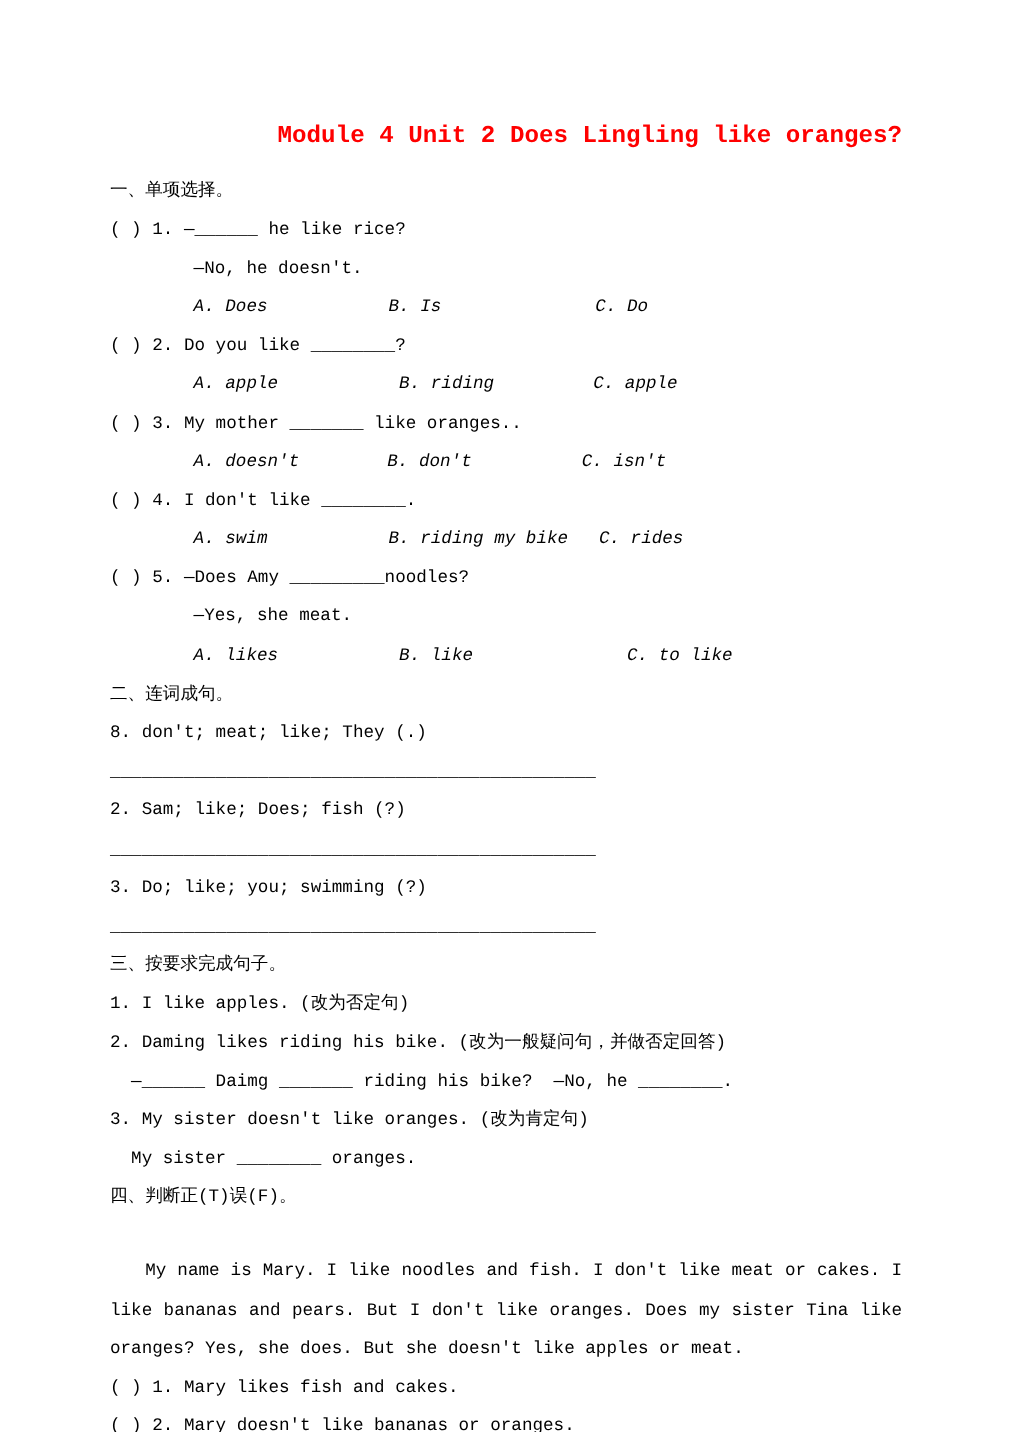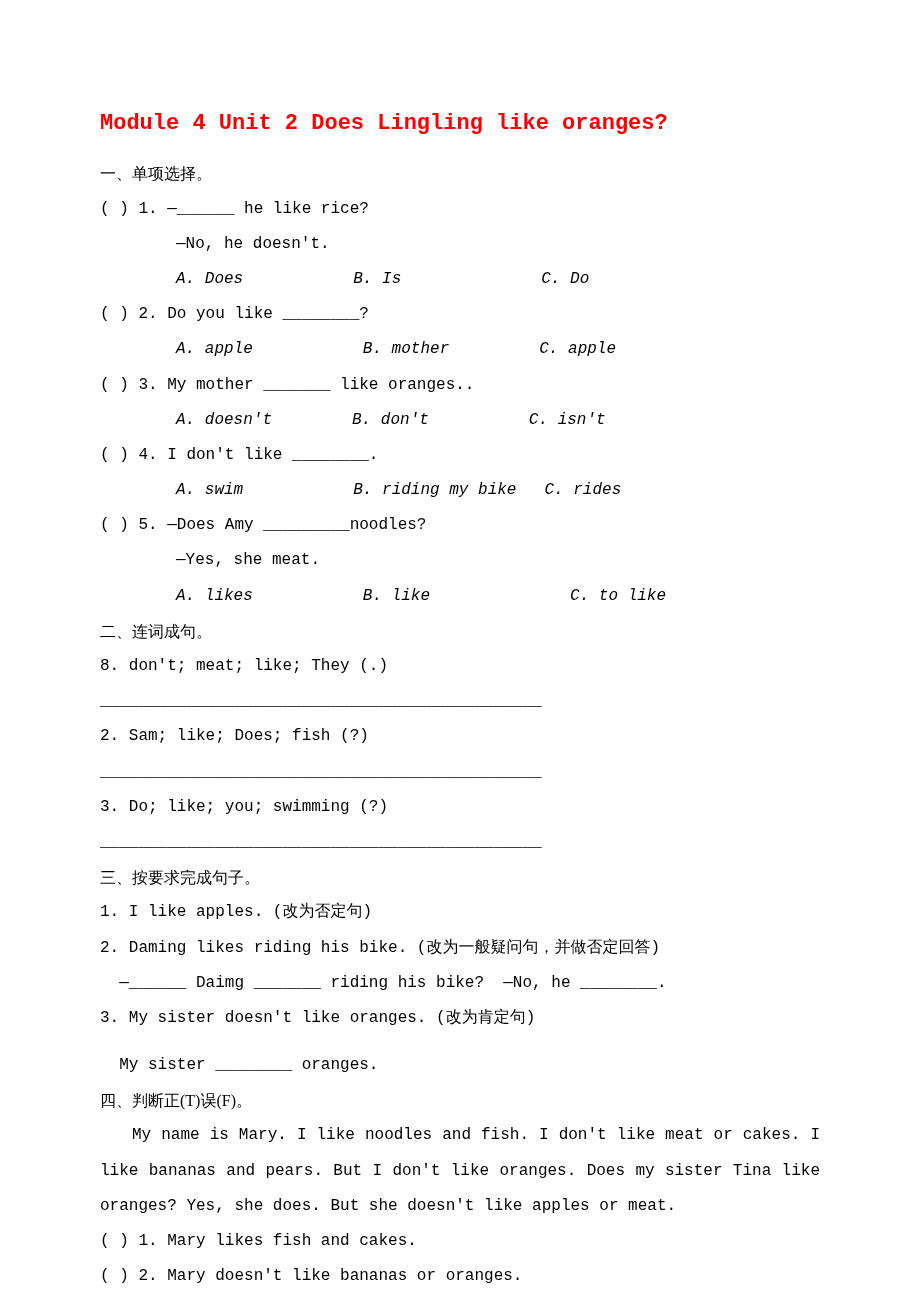--- a/index.html
+++ b/index.html
@@ -13,25 +13,25 @@
     line-height: 2.2;
   }
   .page {
     padding: 100px 100px 60px 100px;
   }
   .title {
     color: #ff0000;
     font-family: "Courier New", monospace;
     font-weight: bold;
     font-size: 22px;
-    text-align: left;
+    text-align: right;
     margin-bottom: 8px;
   }
   .section-heading {
-    font-family: Liberation Serif, serif;
+    font-family: Liberation Mono, monospace;
   }
   .q-line {
     font-family: "Courier New", "SimSun", monospace;
   }
   .indent-1 {
     padding-left: 76px;
   }
   .indent-opts {
     padding-left: 76px;
   }
@@ -55,21 +55,21 @@
   <div class="section-heading">一、单项选择。</div>
 
   <div class="q-line">(    ) 1. —______ he like rice?</div>
   <div class="q-line indent-1">—No, he doesn't.</div>
   <div class="q-line indent-opts">
     <span class="opt">A. Does</span><span class="gap1"></span><span class="opt">B. Is</span><span class="gap2"></span><span class="opt">C. Do</span>
   </div>
 
   <div class="q-line">(    ) 2. Do you like ________?</div>
   <div class="q-line indent-opts">
-    <span class="opt">A. apple</span><span class="gap1"></span><span class="opt">B. mother</span><span style="display:inline-block;width:90px;"></span><span class="opt">C. apple</span>
+    <span class="opt">A. apple</span><span class="gap1"></span><span class="opt">B. riding</span><span style="display:inline-block;width:90px;"></span><span class="opt">C. apple</span>
   </div>
 
   <div class="q-line">(    ) 3. My mother _______ like oranges..</div>
   <div class="q-line indent-opts">
     <span class="opt">A. doesn't</span><span style="display:inline-block;width:80px;"></span><span class="opt">B. don't</span><span style="display:inline-block;width:100px;"></span><span class="opt">C. isn't</span>
   </div>
 
   <div class="q-line">(    ) 4. I don't like ________.</div>
   <div class="q-line indent-opts">
     <span class="opt">A. swim</span><span class="gap1"></span><span class="opt">B. riding my bike</span><span style="display:inline-block;width:28px;"></span><span class="opt">C. rides</span>
@@ -87,20 +87,20 @@
   <div class="q-line">2. Sam; like; Does; fish (?)</div>
   <div class="q-line">______________________________________________</div>
   <div class="q-line">3. Do; like; you; swimming (?)</div>
   <div class="q-line">______________________________________________</div>
 
   <div class="section-heading">三、按要求完成句子。</div>
   <div class="q-line">1. I like apples. (改为否定句)</div>
   <div class="q-line">2. Daming likes riding his bike. (改为一般疑问句，并做否定回答)</div>
   <div class="q-line" style="white-space:pre;font-family:Liberation Mono, monospace;">  —______ Daimg _______ riding his bike?  —No, he ________.</div>
   <div class="q-line">3. My sister doesn't like oranges.  (改为肯定句)</div>
-  <div class="q-line" style="white-space:pre;margin-top:12px;">  My sister ________ oranges.</div>
+  <div class="q-line" style="white-space:pre;">  My sister ________ oranges.</div>
 
   <div class="section-heading">四、判断正(T)误(F)。</div>
-  <div class="q-line paragraph" style="text-align:justify;">My name is Mary. I like noodles and fish. I don't like meat or cakes. I like bananas and pears. But I don't like oranges. Does my sister Tina like oranges? Yes, she does. But she doesn't like apples or meat.</div>
+  <div class="q-line paragraph" style="text-align:justify;margin-top:32px;">My name is Mary. I like noodles and fish. I don't like meat or cakes. I like bananas and pears. But I don't like oranges. Does my sister Tina like oranges? Yes, she does. But she doesn't like apples or meat.</div>
   <div class="q-line">(    ) 1. Mary likes fish and cakes.</div>
   <div class="q-line">(    ) 2. Mary doesn't like bananas or oranges.</div>
 
 </div>
 
 </body></html>

